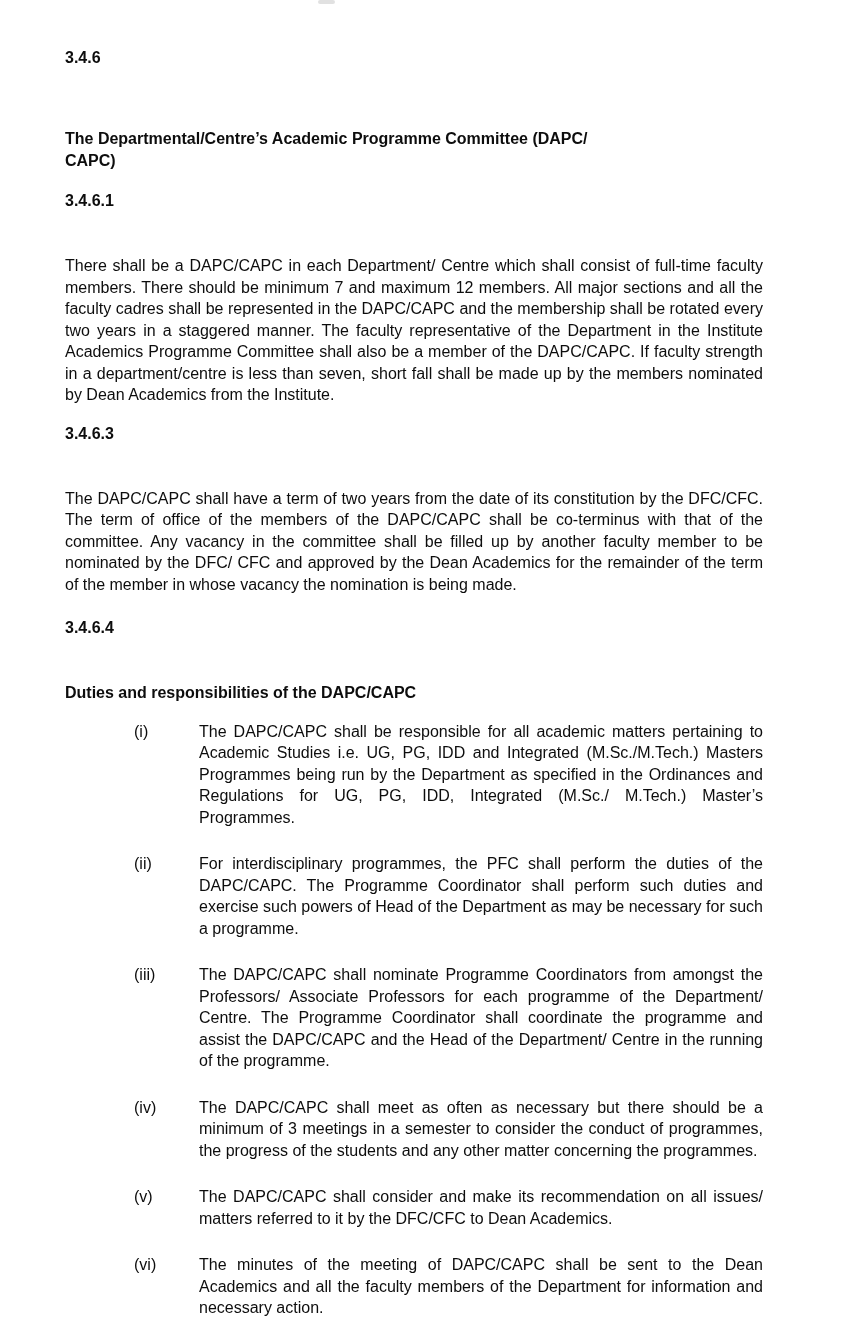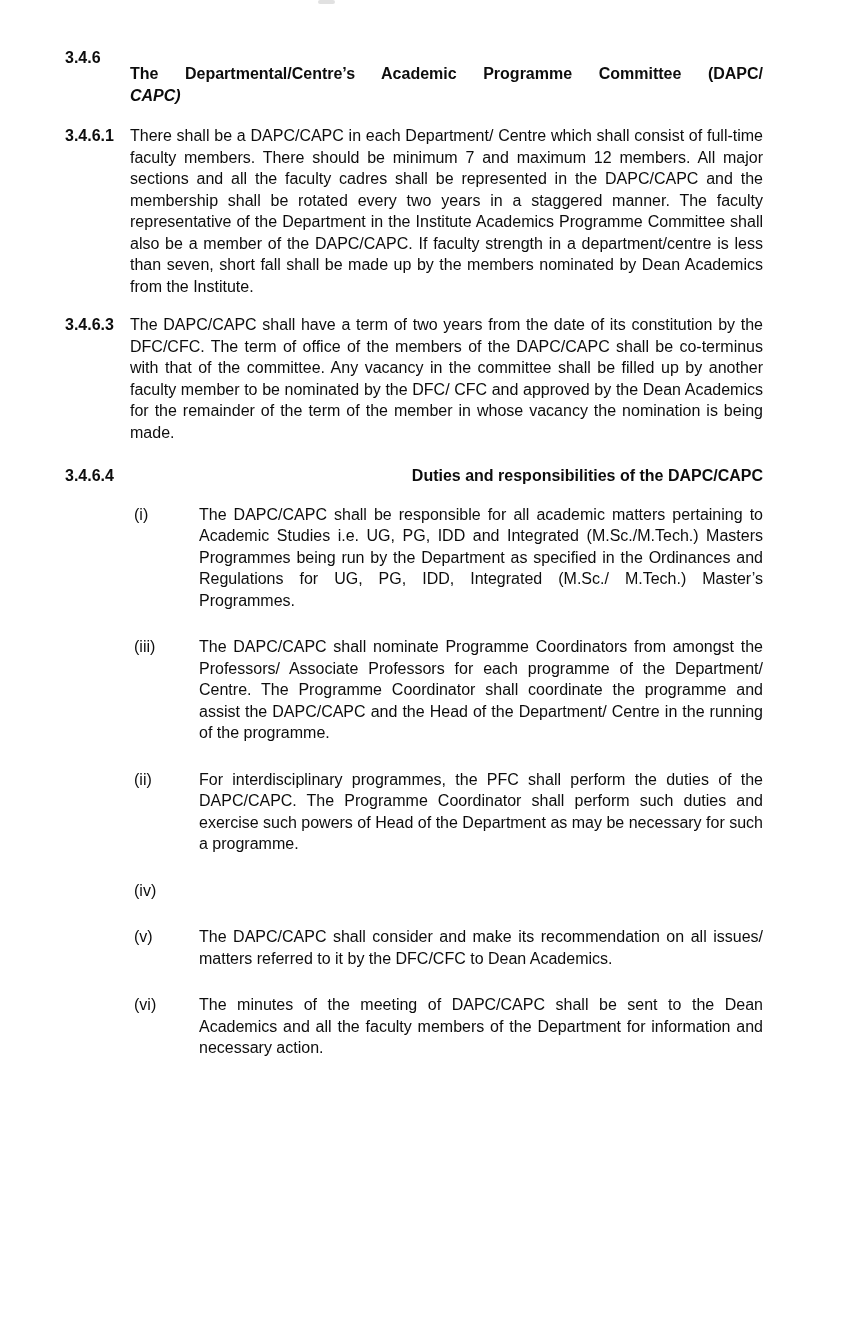--- a/index.html
+++ b/index.html
@@ -30,20 +30,21 @@
   }
   .content {
     position: absolute;
     left: 65px;
     top: 47px;
     width: 698px;
   }
   .row {
     display: flex;
     align-items: flex-start;
+    flex-direction: column;
   }
   .num-label {
     flex: 0 0 65px;
     width: 65px;
     font-weight: bold;
   }
   .para-text {
     flex: 1 1 auto;
     text-align: justify;
   }
@@ -55,21 +56,20 @@
     font-weight: bold;
     margin-top: 16px;
   }
   .heading-line1 {
     display: block;
     text-align: justify;
     text-align-last: justify;
   }
   .heading-line2 {
     display: block;
-    font-style: italic;
   }
   .para { margin-bottom: 17px; justify-content: space-between; }
   .para-last { margin-bottom: 22px; }
   .subheading { margin-bottom: 17px; }
   .subheading .sub-heading-text {
     flex: 1 1 auto;
     font-weight: bold;
     text-align: right;
   }
   .sub-item {
@@ -121,31 +121,32 @@
       <div class="num-label">3.4.6.4</div>
       <div class="sub-heading-text">Duties and responsibilities of the DAPC/CAPC</div>
     </div>
 
     <div class="sub-item">
       <div class="sub-label">(i)</div>
       <div class="sub-text">The DAPC/CAPC shall be responsible for all academic matters pertaining to Academic Studies i.e. UG, PG, IDD and Integrated (M.Sc./M.Tech.) Masters Programmes being run by the Department as specified in the Ordinances and Regulations for UG, PG, IDD, Integrated  (M.Sc./ M.Tech.) Master’s Programmes.</div>
     </div>
 
     <div class="sub-item">
+      <div class="sub-label">(ii)</div>
+      <div class="sub-text">For interdisciplinary programmes, the PFC shall perform the duties of the DAPC/CAPC. The Programme Coordinator shall perform such duties and exercise such powers of Head of the Department as may be necessary for such a programme.</div>
+    </div>
+
+    <div class="sub-item">
       <div class="sub-label">(iii)</div>
       <div class="sub-text">The DAPC/CAPC shall nominate Programme Coordinators from amongst the Professors/ Associate Professors for each programme of the Department/ Centre. The Programme Coordinator shall coordinate the programme and assist the DAPC/CAPC and the Head of the Department/ Centre in the running of the programme.</div>
     </div>
 
     <div class="sub-item">
-      <div class="sub-label">(ii)</div>
-      <div class="sub-text">For interdisciplinary programmes, the PFC shall perform the duties of the DAPC/CAPC. The Programme Coordinator shall perform such duties and exercise such powers of Head of the Department as may be necessary for such a programme.</div>
-    </div>
-
-    <div class="sub-item">
       <div class="sub-label">(iv)</div>
+      <div class="sub-text">The DAPC/CAPC shall meet as often as necessary but there should be a minimum of 3 meetings in a semester to consider the conduct of programmes, the progress of the students and any other matter concerning the programmes.</div>
     </div>
 
     <div class="sub-item">
       <div class="sub-label">(v)</div>
       <div class="sub-text">The DAPC/CAPC shall consider and make its recommendation on all issues/ matters referred to it by the DFC/CFC to Dean Academics.</div>
     </div>
 
     <div class="sub-item">
       <div class="sub-label">(vi)</div>
       <div class="sub-text">The minutes of the meeting of DAPC/CAPC shall be sent to the Dean Academics and all the faculty members of the Department for information and necessary action.</div>

